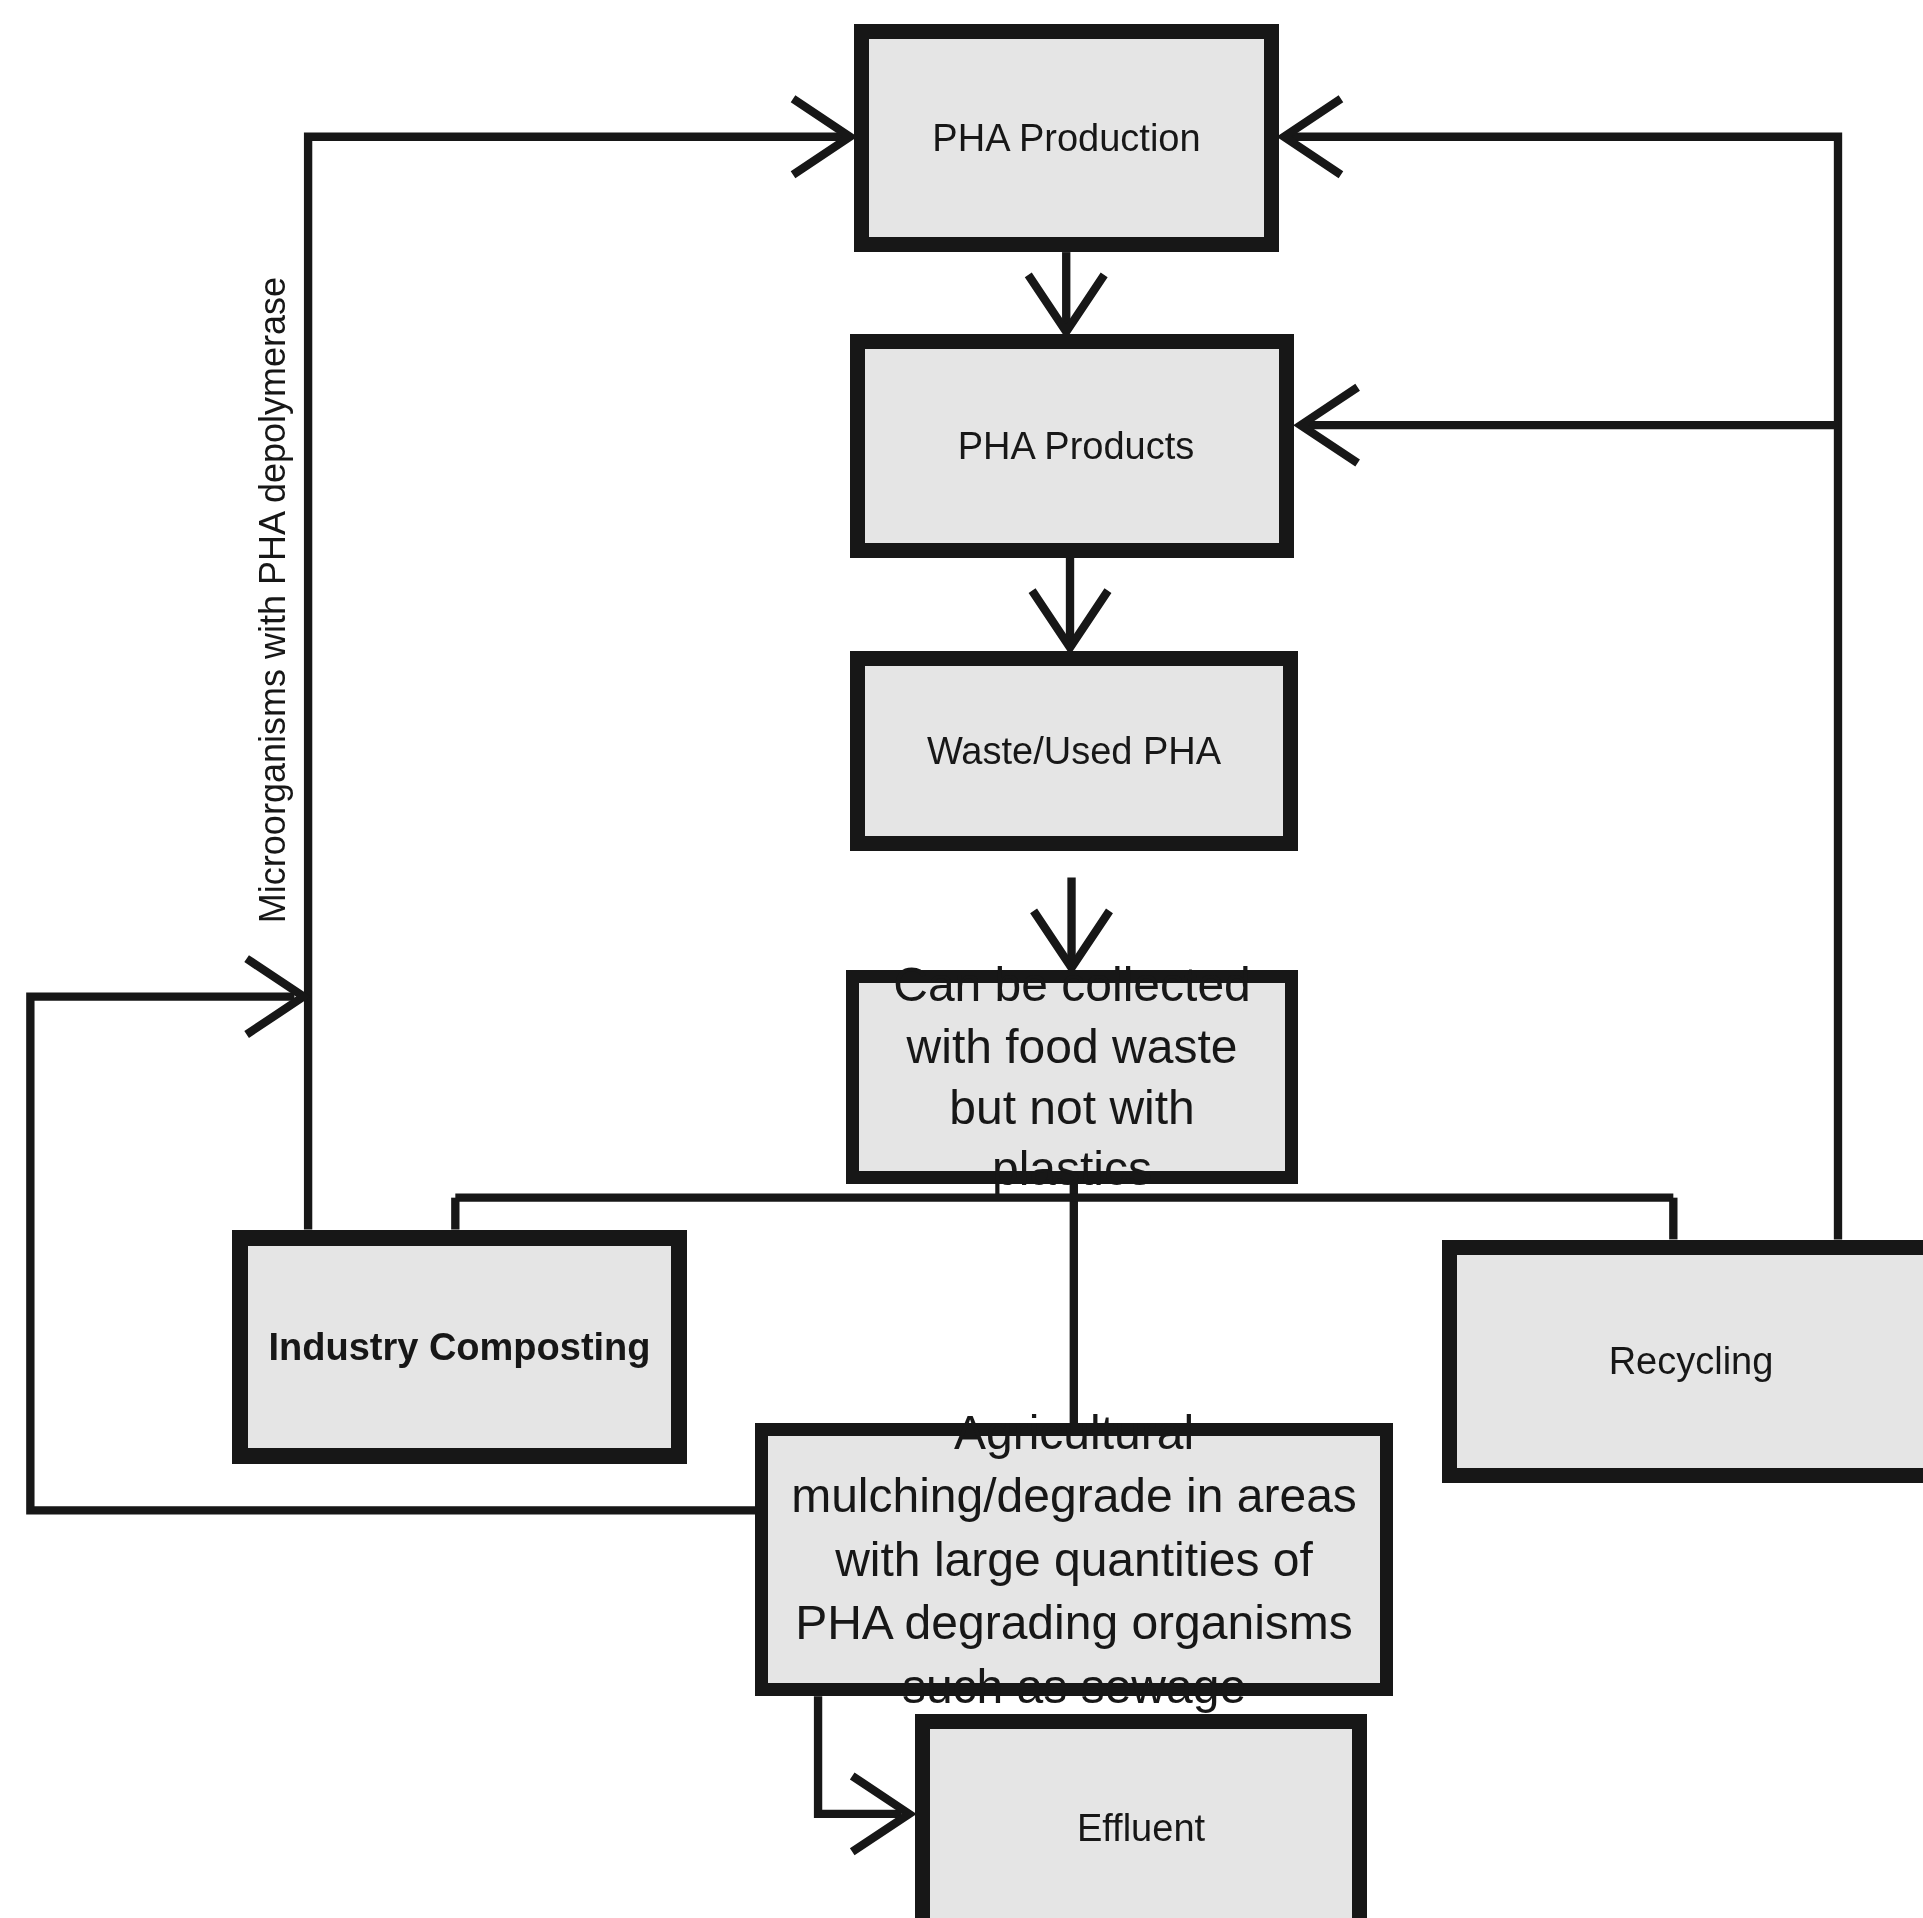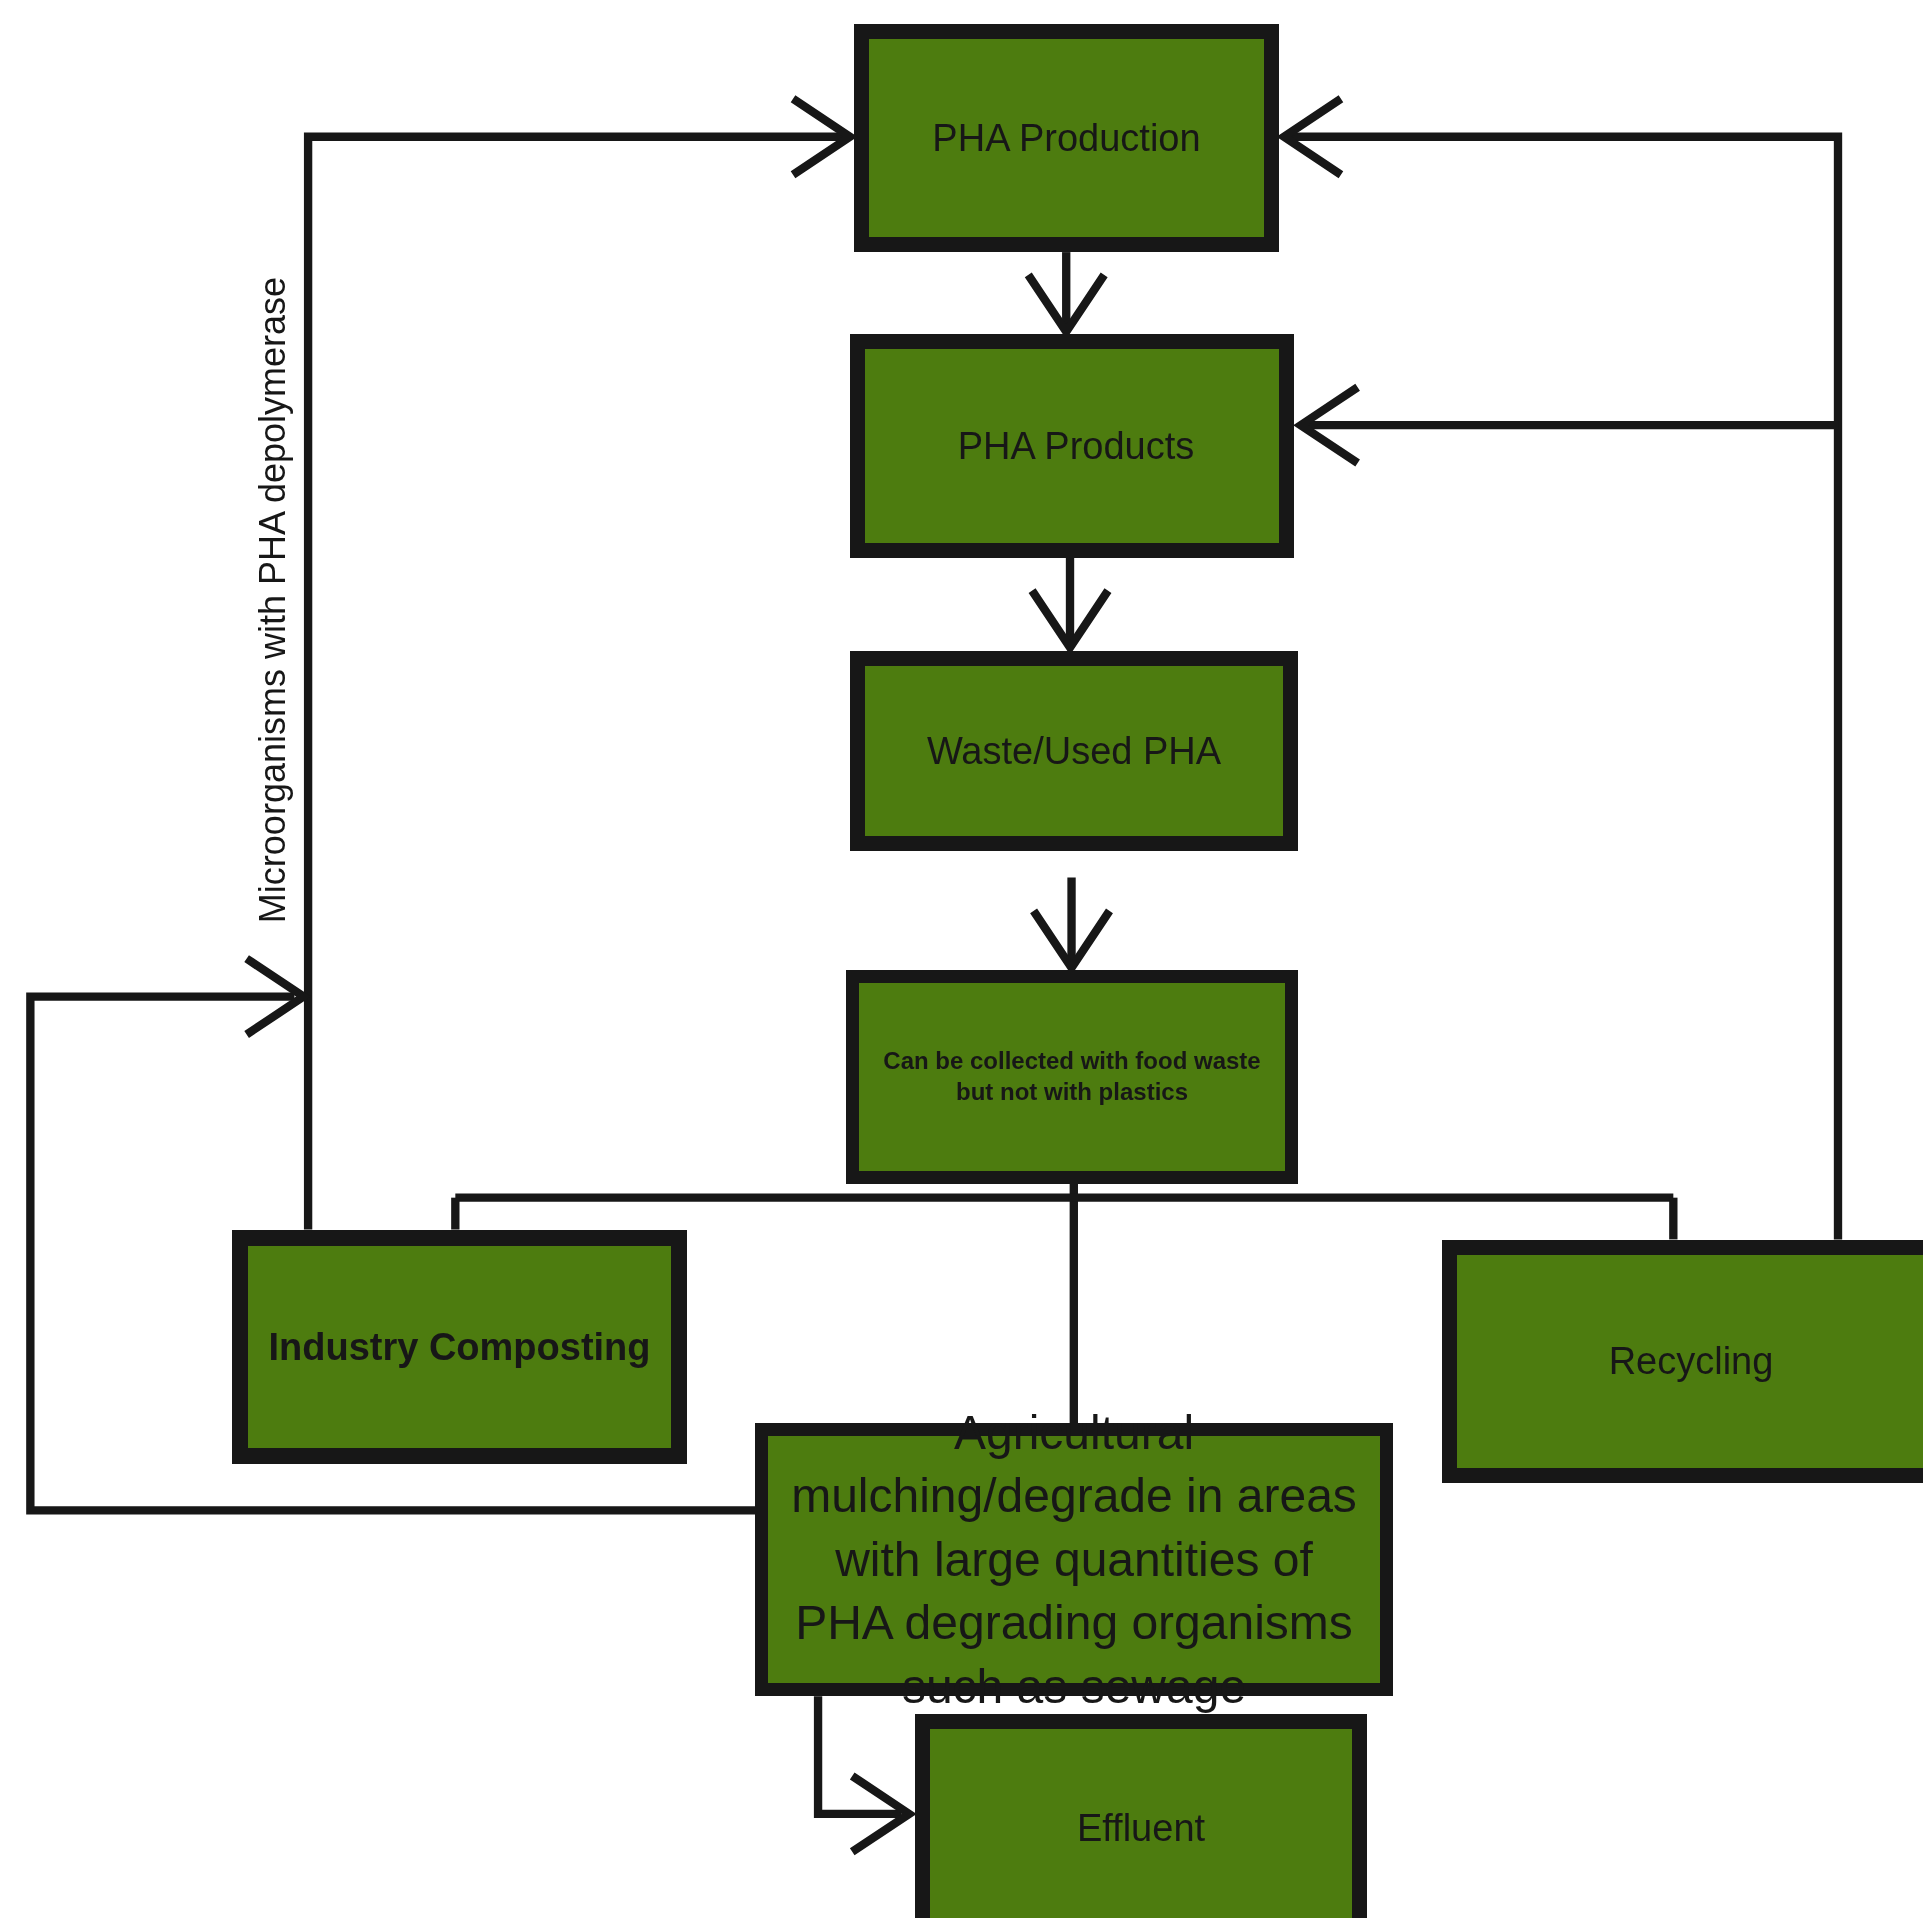--- a/index.html
+++ b/index.html
@@ -21,33 +21,33 @@
     fill: none;
     stroke: #171717;
     stroke-width: 11;
     stroke-linecap: butt;
     stroke-linejoin: miter;
   }
   .node {
     position: absolute;
     box-sizing: border-box;
     border: 15px solid #171717;
-    background: #4d7c0f;
+    background: #e5e5e5;
     display: flex;
     align-items: center;
     justify-content: center;
     text-align: center;
     font-size: 38px;
     line-height: 1.28;
     padding: 0 12px;
   }
   .n-production   { left: 854px; top: 24px;   width: 425px; height: 228px; }
   .n-products     { left: 850px; top: 334px;  width: 444px; height: 224px; padding-left: 20px; }
   .n-waste        { left: 850px; top: 651px;  width: 448px; height: 200px; }
-  .n-collected    { left: 846px; top: 970px; width: 452px; height: 214px; font-size: 24px; border-width: 13.7px; font-weight: bold; }
+  .n-collected    { left: 846px; top: 970px; width: 452px; height: 214px; font-size: 48px; border-width: 13.7px; }
   .n-industry     { left: 232px;  top: 1230px; width: 455px; height: 234px; border-width: 16.7px; font-weight: bold; }
   .n-recycling    { left: 1442px; top: 1240px; width: 498px; height: 243px; text-align: center; }
   .n-agricultural { left: 755px;  top: 1423px; width: 638px; height: 273px; font-size: 48px; border-width: 13.7px; line-height: 1.32; }
   .n-effluent     { left: 915px; top: 1714px; width: 452px; height: 228px; }
   .vlabel {
     position: absolute;
     left: -228px;
     top: 578px;
     width: 1002px;
     height: 44px;

